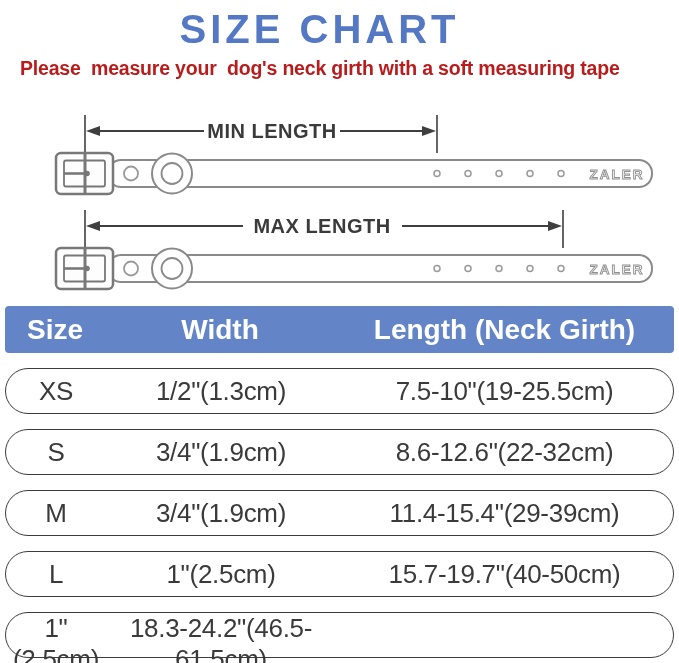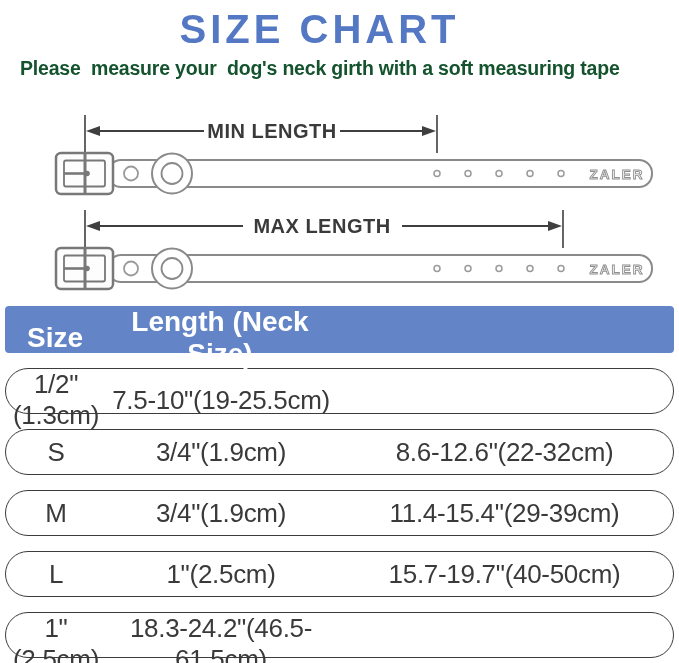--- a/index.html
+++ b/index.html
@@ -10,21 +10,21 @@
   }
   .page-title{
     position:absolute;top:2px;left:0;width:631px;
     text-align:center;
     font-size:40px;font-weight:bold;letter-spacing:4px;
     color:#5478c3;
     margin:4px;line-height:46px;
   }
   .intro{
     position:absolute;top:54px;left:20px;
-    color:#14532d;font-weight:bold;font-size:19.5px;line-height:29px;
+    color:#b91c1c;font-weight:bold;font-size:19.5px;line-height:29px;
     letter-spacing:-0.2px;
   }
   .intro div{white-space:pre;}
   .collar-svg{position:absolute;left:0;}
   .collar-svg.min{top:113px;}
   .collar-svg.max{top:208px;}
   .dim-label{
     font-family:"Liberation Sans", sans-serif;
     font-size:20px;font-weight:bold;fill:#3a3a3a;letter-spacing:0.5px;
   }
@@ -111,24 +111,26 @@
     <circle cx="499" cy="60.5" r="3" fill="none" stroke="#9a9a9a" stroke-width="1.5"></circle>
     <circle cx="530" cy="60.5" r="3" fill="none" stroke="#9a9a9a" stroke-width="1.5"></circle>
     <circle cx="561" cy="60.5" r="3" fill="none" stroke="#9a9a9a" stroke-width="1.5"></circle>
     <text class="brand" x="617" y="65.5" text-anchor="middle" fill="#f5f5f5" stroke="#8f8f8f" stroke-width="0.9">ZALER</text>
   </g>
 </svg>
 
 <div class="size-table">
   <div class="thead">
     <div>Size</div>
-    <div>Length (Neck Size)</div>
+    <div>Width</div>
+    <div>Length (Neck Girth)</div>
   </div>
 
   <div class="trow">
+    <div>XS</div>
     <div>1/2"(1.3cm)</div>
     <div>7.5-10"(19-25.5cm)</div>
   </div>
 
   <div class="trow">
     <div>S</div>
     <div>3/4"(1.9cm)</div>
     <div>8.6-12.6"(22-32cm)</div>
   </div>
 

